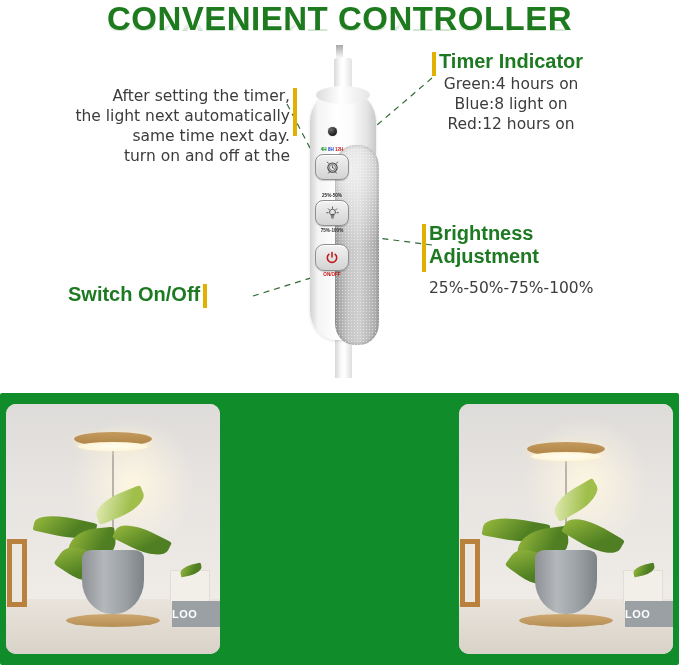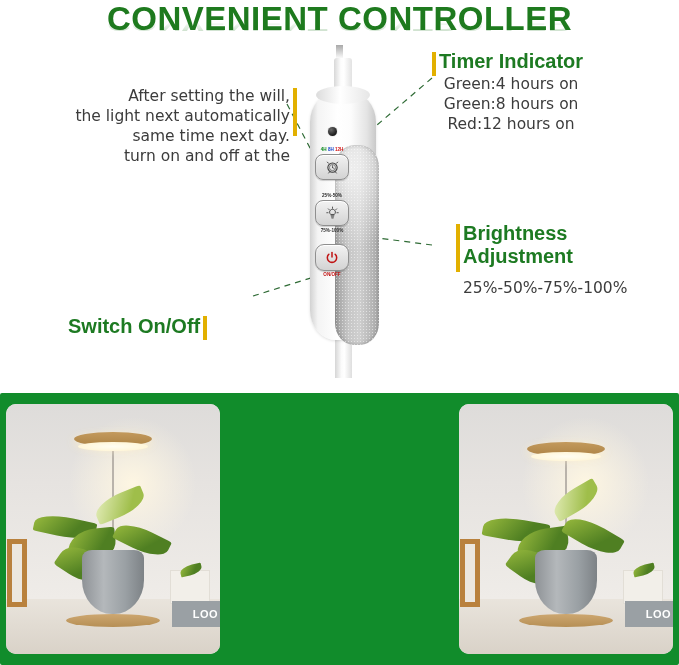--- a/index.html
+++ b/index.html
@@ -132,25 +132,25 @@
     font-family:"DejaVu Sans", sans-serif;
   }
 
   #co-timer{ left:439px; top:50px; }
   #co-timer .ybar{ left:-7px; top:2px; height:24px; }
   #co-timer .c-body{ margin-top:1px;text-align:center; }
 
   #co-cycle{ left:50px; top:86px; width:240px; text-align:right; }
   #co-cycle .ybar{ right:-7px; top:2px; height:48px; }
 
-  #co-bright{ left:463px; top:222px; }
+  #co-bright{ left:429px; top:222px; }
   #co-bright .ybar{ left:-7px; top:2px; height:48px; }
   #co-bright .c-body{ margin-top:10px; }
 
-  #co-switch{ left:68px; top:283px;margin-top:32px; }
+  #co-switch{ left:68px; top:283px; }
   #co-switch .ybar{ right:-7px; top:1px; height:24px; }
 
   
   #bottom{
     position:absolute; left:0; top:393px; width:679px; height:272px;
     background:#118c2b; border-radius:2px;
   }
   .photo{
     position:absolute; top:11px; width:214px; height:250px;
     border-radius:10px; overflow:hidden; background:#ededea;
@@ -208,21 +208,21 @@
     position:absolute; left:1px; bottom:19%; width:20px; height:68px;
     border:5px solid #b9813d; background:#ece7df;
   }
   .box-a{
     position:absolute; right:10px; bottom:20%; width:40px; height:34px;
     background:#f2efe9; border:1px solid #e2ded6;
   }
   .box-b{
     position:absolute; right:0px; bottom:11%; width:48px; height:26px;
     background:#9aa0a4;
-    display:flex; align-items:center; justify-content:flex-end;
+    display:flex; align-items:center; 
   }
   .box-b span{
     color:#fff; font-size:11px; font-weight:bold; padding-right:2px;
     letter-spacing:.5px;
   }
   .mini-plant{
     position:absolute; right:14px; bottom:30%; width:26px; height:14px;
   }
 </style>
 </head>
@@ -294,29 +294,29 @@
       </div>
       <div class="onoff-lbl">ON/OFF</div>
     </div>
   </div>
 
   <div class="callout" id="co-timer">
     <div class="ybar"></div>
     <div class="c-title">Timer Indicator</div>
     <div class="c-body">
       <div>Green:4 hours on</div>
-      <div>Green:8 hours on</div>
+      <div>Blue:8 light on</div>
       <div>Red:12 hours on</div>
     </div>
   </div>
 
   <div class="callout" id="co-cycle">
     <div class="ybar"></div>
     <div class="c-body">
-      <div>After setting the will,</div>
+      <div>After setting the timer,</div>
       <div>the light next automatically</div>
       <div>same time next day.</div>
       <div>turn on and off at the</div>
     </div>
   </div>
 
   <div class="callout" id="co-bright">
     <div class="ybar"></div>
     <div class="c-title">Brightness</div>
     <div class="c-title">Adjustment</div>

